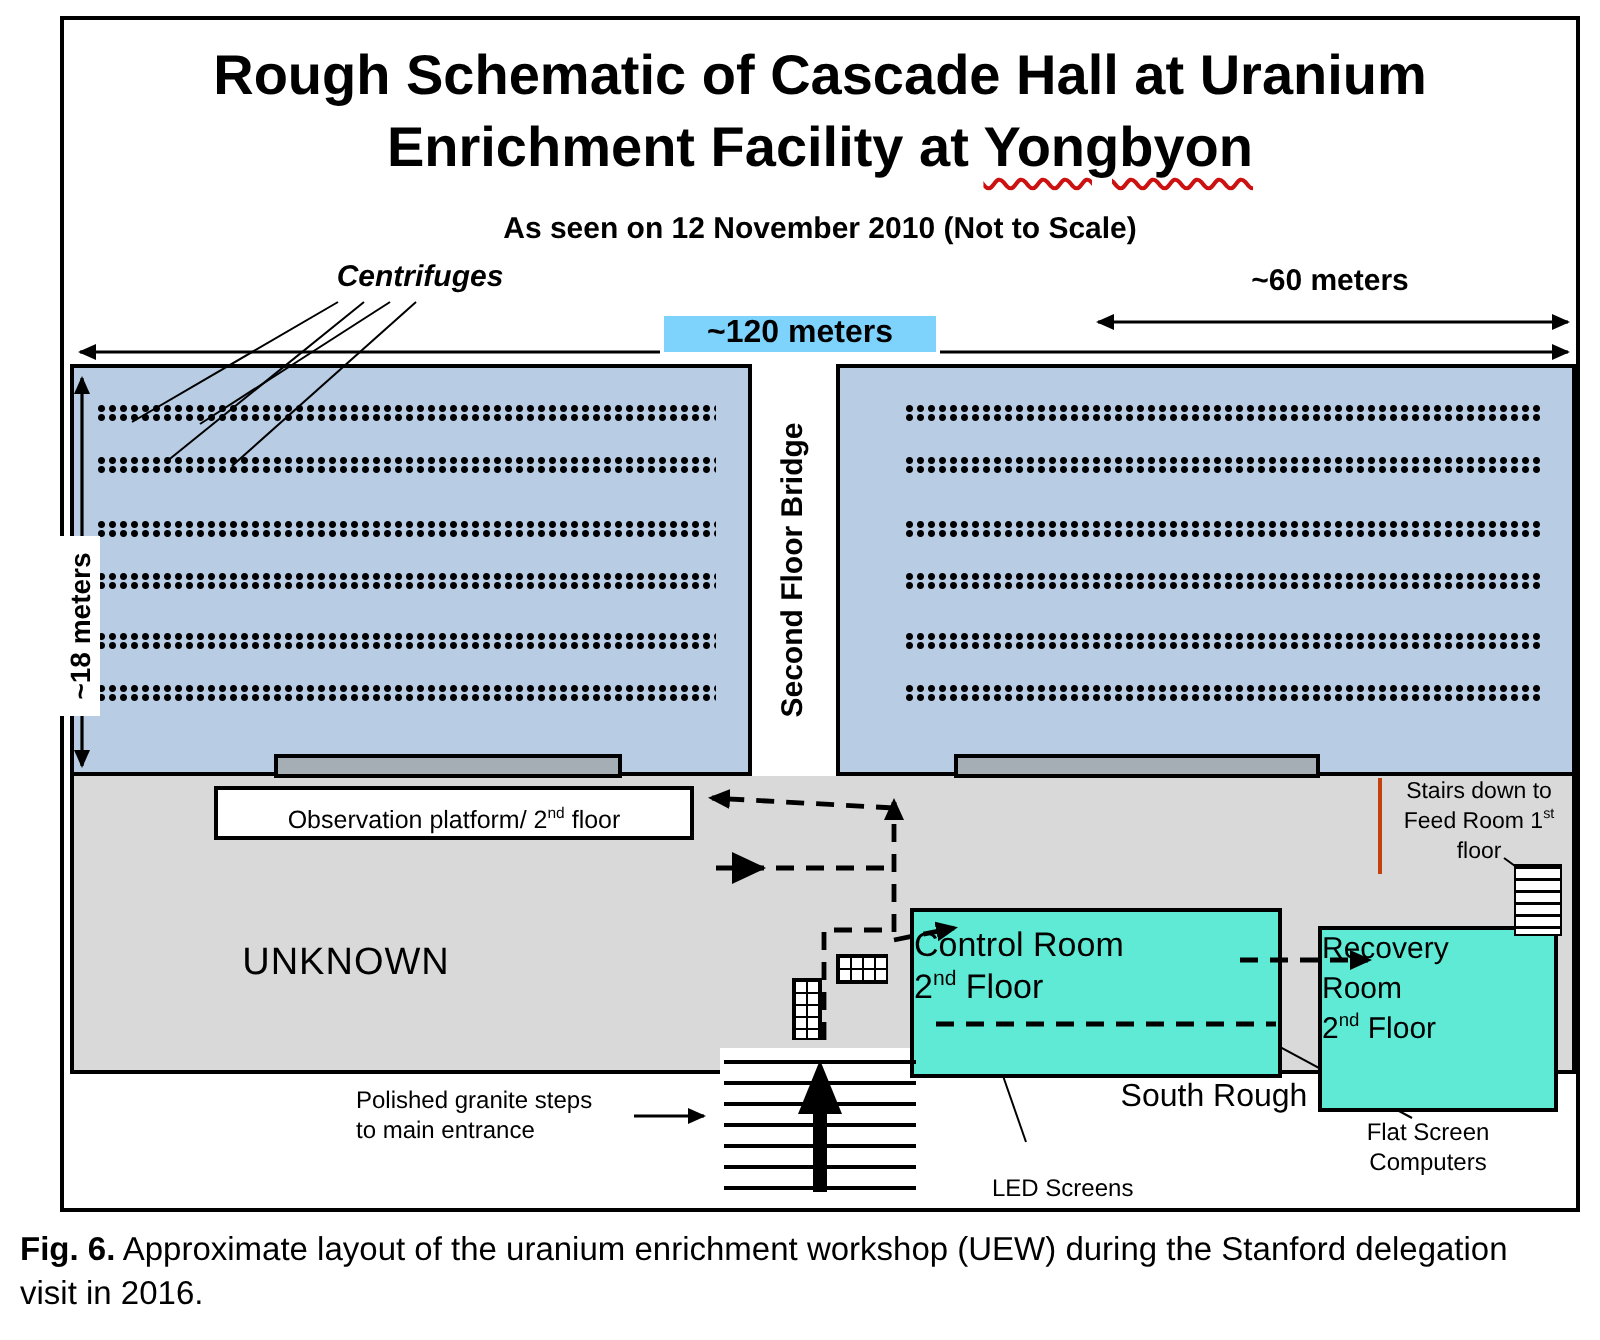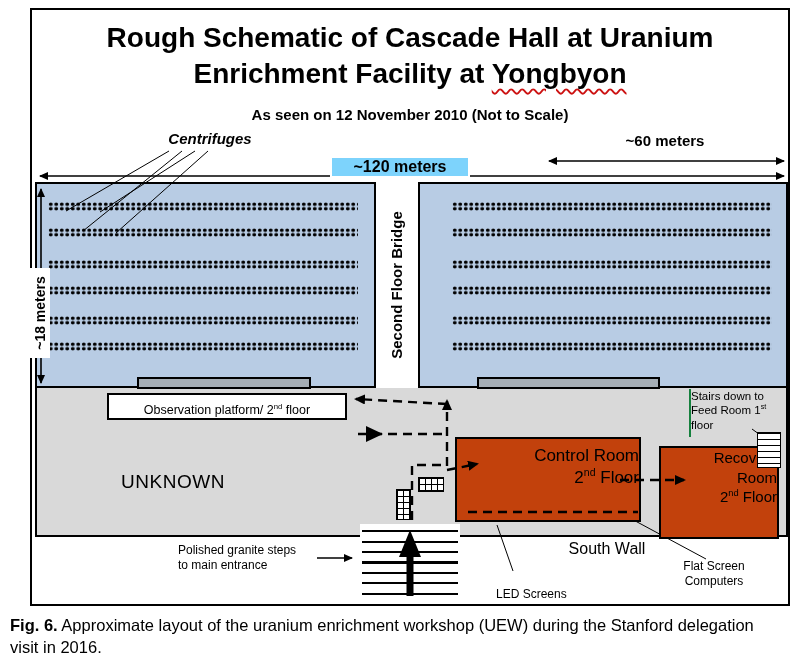--- a/index.html
+++ b/index.html
@@ -38,25 +38,25 @@
   .cfr{left:452px;width:320px;}
 
   .floor{left:35px;top:388px;width:753px;height:149px;background:var(--floor_gray);border:2px solid #000;border-top:none;z-index:0;}
   .platform{top:377px;height:12px;background:var(--platform_gray);border:2px solid #000;z-index:1;}
   .platform.pl{left:137px;width:174px;}
   .platform.pr{left:477px;width:183px;}
 
   .obs-box{left:107px;top:393px;width:240px;height:27px;background:#fff;border:2px solid #000;text-align:center;font-size:12.5px;line-height:23px;z-index:3;}
   .unknown{left:88px;top:471px;width:170px;text-align:center;font-size:19px;letter-spacing:.5px;z-index:3;}
 
-  .room{background:#c2410c;border:2px solid #000;text-align:right;z-index:3;}
+  .room{background:#5eead4;border:2px solid #000;text-align:left;z-index:3;margin-top:17px;}
   .control-room{left:455px;top:437px;width:186px;height:85px;font-size:17px;padding-top:6px;line-height:1.25;}
   .recovery-room{left:659px;top:446px;width:120px;height:93px;font-size:15px;padding-top:0;line-height:1.3;}
 
-  .stairs-note{left:689px;top:389px;width:99px;height:48px;border-left:2px solid #15803d;text-align:left;font-size:11.5px;line-height:1.25;z-index:3;}
+  .stairs-note{left:689px;top:389px;width:99px;height:48px;border-left:2px solid #c2410c;text-align:center;font-size:11.5px;line-height:1.25;z-index:3;}
   .stairs-icon{left:757px;top:432px;width:24px;height:36px;background-color:#fff;border:1px solid #000;z-index:3;
     background-image:repeating-linear-gradient(to bottom,#000 0 1.5px,transparent 1.5px 6px);}
 
   .hatch{background-color:#fff;border:1.5px solid #000;z-index:3;
     background-image:repeating-linear-gradient(to right,#000 0 1.2px,transparent 1.2px 6px),
                      repeating-linear-gradient(to bottom,#000 0 1.2px,transparent 1.2px 6px);}
   .hatch-a{left:418px;top:477px;width:26px;height:15px;}
   .hatch-b{left:396px;top:489px;width:15px;height:31px;}
 
   .entrance-patch{left:360px;top:524px;width:100px;height:78px;background:#fff;z-index:1;}
@@ -173,21 +173,21 @@
   <div class="abs hatch hatch-a"></div>
   <div class="abs hatch hatch-b"></div>
 
   <div class="abs entrance-stairs"></div>
 
   <div class="abs granite-lbl">
     <div>Polished granite steps</div>
     <div>to main entrance</div>
   </div>
   <div class="abs led-lbl">LED Screens</div>
-  <div class="abs southwall-lbl">South Wall</div>
+  <div class="abs southwall-lbl">South Rough</div>
   <div class="abs flat-lbl">
     <div>Flat Screen</div>
     <div>Computers</div>
   </div>
 
   <svg class="overlay over" width="800" height="670" viewBox="0 0 800 670">
     <defs>
       <marker id="ah2" orient="auto-start-reverse" markerWidth="12" markerHeight="12" refX="9" refY="5" markerUnits="userSpaceOnUse">
         <path d="M0,0 L11,5 L0,10 z" fill="#000"></path>
       </marker>

